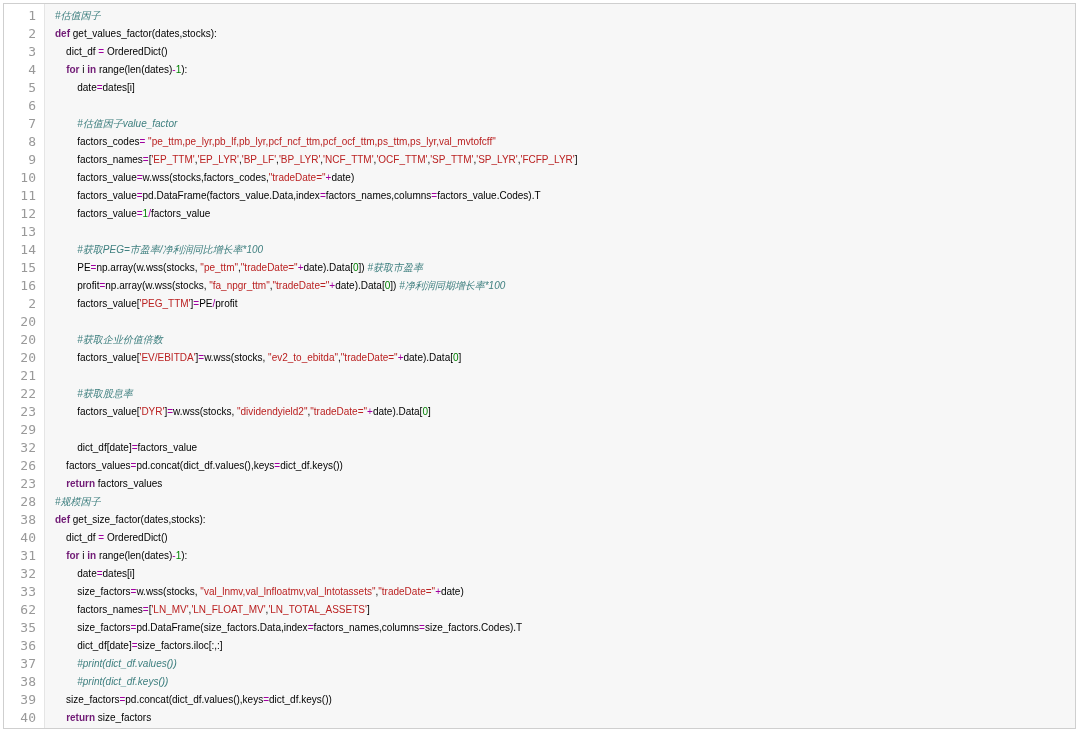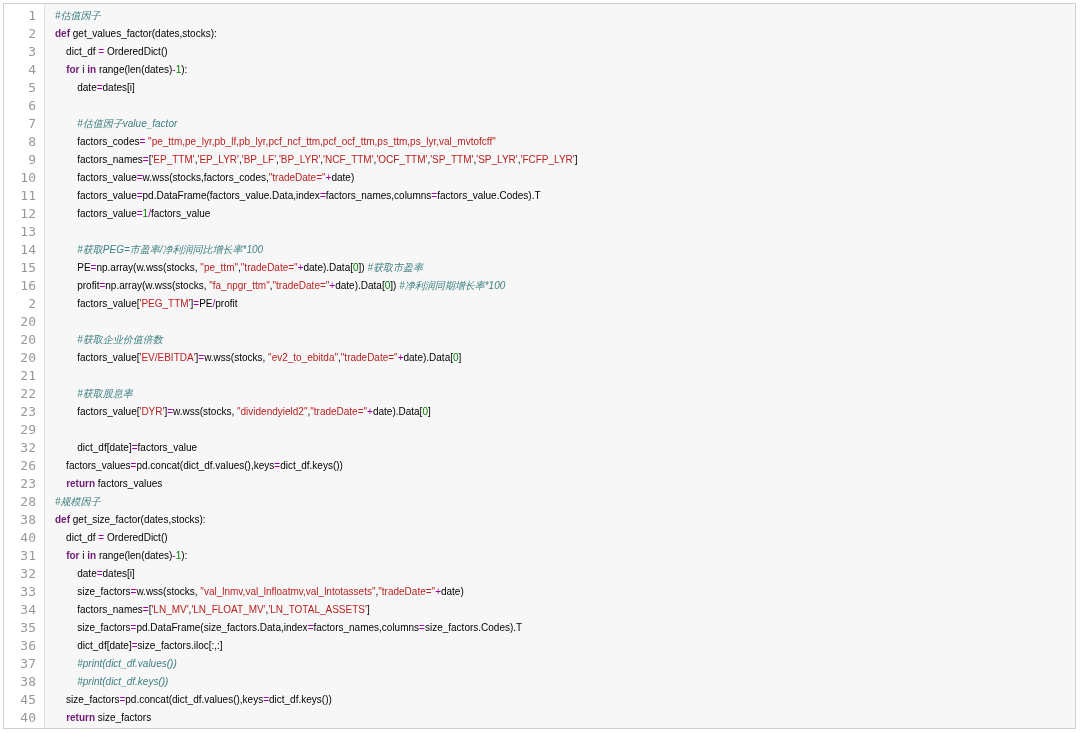--- a/index.html
+++ b/index.html
@@ -46,22 +46,22 @@
       <div>29</div>
       <div>32</div>
       <div>26</div>
       <div>23</div>
       <div>28</div>
       <div>38</div>
       <div>40</div>
       <div>31</div>
       <div>32</div>
       <div>33</div>
-      <div>34</div>
+      <div>62</div>
       <div>35</div>
       <div>36</div>
       <div>37</div>
       <div>38</div>
-      <div>45</div>
+      <div>39</div>
       <div>40</div>
     </div>
   <div class="code" id="code"><div class="line"><span class="c-comment">#估值因子</span></div><div class="line"><span class="c-kw">def </span><span class="c-def">get_values_factor</span><span>(dates,stocks):</span></div><div class="line"><span>    dict_df </span><span class="c-op">=</span><span> OrderedDict()</span></div><div class="line"><span>    </span><span class="c-kw">for</span><span> i </span><span class="c-kw">in</span><span> range(len(dates)</span><span class="c-op">-</span><span class="c-num">1</span><span>):</span></div><div class="line"><span>        date</span><span class="c-op">=</span><span>dates[i]</span></div><div class="line">&nbsp;</div><div class="line"><span>        </span><span class="c-comment">#估值因子value_factor</span></div><div class="line"><span>        factors_codes</span><span class="c-op">=</span><span> </span><span class="c-str">"pe_ttm,pe_lyr,pb_lf,pb_lyr,pcf_ncf_ttm,pcf_ocf_ttm,ps_ttm,ps_lyr,val_mvtofcff"</span></div><div class="line"><span>        factors_names</span><span class="c-op">=</span><span>[</span><span class="c-str">'EP_TTM'</span><span>,</span><span class="c-str">'EP_LYR'</span><span>,</span><span class="c-str">'BP_LF'</span><span>,</span><span class="c-str">'BP_LYR'</span><span>,</span><span class="c-str">'NCF_TTM'</span><span>,</span><span class="c-str">'OCF_TTM'</span><span>,</span><span class="c-str">'SP_TTM'</span><span>,</span><span class="c-str">'SP_LYR'</span><span>,</span><span class="c-str">'FCFP_LYR'</span><span>]</span></div><div class="line"><span>        factors_value</span><span class="c-op">=</span><span>w.wss(stocks,factors_codes,</span><span class="c-str">"tradeDate="</span><span class="c-op">+</span><span>date)</span></div><div class="line"><span>        factors_value</span><span class="c-op">=</span><span>pd.DataFrame(factors_value.Data,index</span><span class="c-op">=</span><span>factors_names,columns</span><span class="c-op">=</span><span>factors_value.Codes).T</span></div><div class="line"><span>        factors_value</span><span class="c-op">=</span><span class="c-num">1</span><span class="c-op">/</span><span>factors_value</span></div><div class="line">&nbsp;</div><div class="line"><span>        </span><span class="c-comment">#获取PEG=市盈率/净利润同比增长率*100</span></div><div class="line"><span>        PE</span><span class="c-op">=</span><span>np.array(w.wss(stocks, </span><span class="c-str">"pe_ttm"</span><span>,</span><span class="c-str">"tradeDate="</span><span class="c-op">+</span><span>date).Data[</span><span class="c-num">0</span><span>]) </span><span class="c-comment">#获取市盈率</span></div><div class="line"><span>        profit</span><span class="c-op">=</span><span>np.array(w.wss(stocks, </span><span class="c-str">"fa_npgr_ttm"</span><span>,</span><span class="c-str">"tradeDate="</span><span class="c-op">+</span><span>date).Data[</span><span class="c-num">0</span><span>]) </span><span class="c-comment">#净利润同期增长率*100</span></div><div class="line"><span>        factors_value[</span><span class="c-str">'PEG_TTM'</span><span>]</span><span class="c-op">=</span><span>PE</span><span class="c-op">/</span><span>profit</span></div><div class="line">&nbsp;</div><div class="line"><span>        </span><span class="c-comment">#获取企业价值倍数</span></div><div class="line"><span>        factors_value[</span><span class="c-str">'EV/EBITDA'</span><span>]</span><span class="c-op">=</span><span>w.wss(stocks, </span><span class="c-str">"ev2_to_ebitda"</span><span>,</span><span class="c-str">"tradeDate="</span><span class="c-op">+</span><span>date).Data[</span><span class="c-num">0</span><span>]</span></div><div class="line">&nbsp;</div><div class="line"><span>        </span><span class="c-comment">#获取股息率</span></div><div class="line"><span>        factors_value[</span><span class="c-str">'DYR'</span><span>]</span><span class="c-op">=</span><span>w.wss(stocks, </span><span class="c-str">"dividendyield2"</span><span>,</span><span class="c-str">"tradeDate="</span><span class="c-op">+</span><span>date).Data[</span><span class="c-num">0</span><span>]</span></div><div class="line">&nbsp;</div><div class="line"><span>        dict_df[date]</span><span class="c-op">=</span><span>factors_value</span></div><div class="line"><span>    factors_values</span><span class="c-op">=</span><span>pd.concat(dict_df.values(),keys</span><span class="c-op">=</span><span>dict_df.keys())</span></div><div class="line"><span>    </span><span class="c-kw">return</span><span> factors_values</span></div><div class="line"><span class="c-comment">#规模因子</span></div><div class="line"><span class="c-kw">def </span><span class="c-def">get_size_factor</span><span>(dates,stocks):</span></div><div class="line"><span>    dict_df </span><span class="c-op">=</span><span> OrderedDict()</span></div><div class="line"><span>    </span><span class="c-kw">for</span><span> i </span><span class="c-kw">in</span><span> range(len(dates)</span><span class="c-op">-</span><span class="c-num">1</span><span>):</span></div><div class="line"><span>        date</span><span class="c-op">=</span><span>dates[i]</span></div><div class="line"><span>        size_factors</span><span class="c-op">=</span><span>w.wss(stocks, </span><span class="c-str">"val_lnmv,val_lnfloatmv,val_lntotassets"</span><span>,</span><span class="c-str">"tradeDate="</span><span class="c-op">+</span><span>date)</span></div><div class="line"><span>        factors_names</span><span class="c-op">=</span><span>[</span><span class="c-str">'LN_MV'</span><span>,</span><span class="c-str">'LN_FLOAT_MV'</span><span>,</span><span class="c-str">'LN_TOTAL_ASSETS'</span><span>]</span></div><div class="line"><span>        size_factors</span><span class="c-op">=</span><span>pd.DataFrame(size_factors.Data,index</span><span class="c-op">=</span><span>factors_names,columns</span><span class="c-op">=</span><span>size_factors.Codes).T</span></div><div class="line"><span>        dict_df[date]</span><span class="c-op">=</span><span>size_factors.iloc[:,:]</span></div><div class="line"><span>        </span><span class="c-comment">#print(dict_df.values())</span></div><div class="line"><span>        </span><span class="c-comment">#print(dict_df.keys())</span></div><div class="line"><span>    size_factors</span><span class="c-op">=</span><span>pd.concat(dict_df.values(),keys</span><span class="c-op">=</span><span>dict_df.keys())</span></div><div class="line"><span>    </span><span class="c-kw">return</span><span> size_factors</span></div></div>
 </div>
 
 </body></html>

